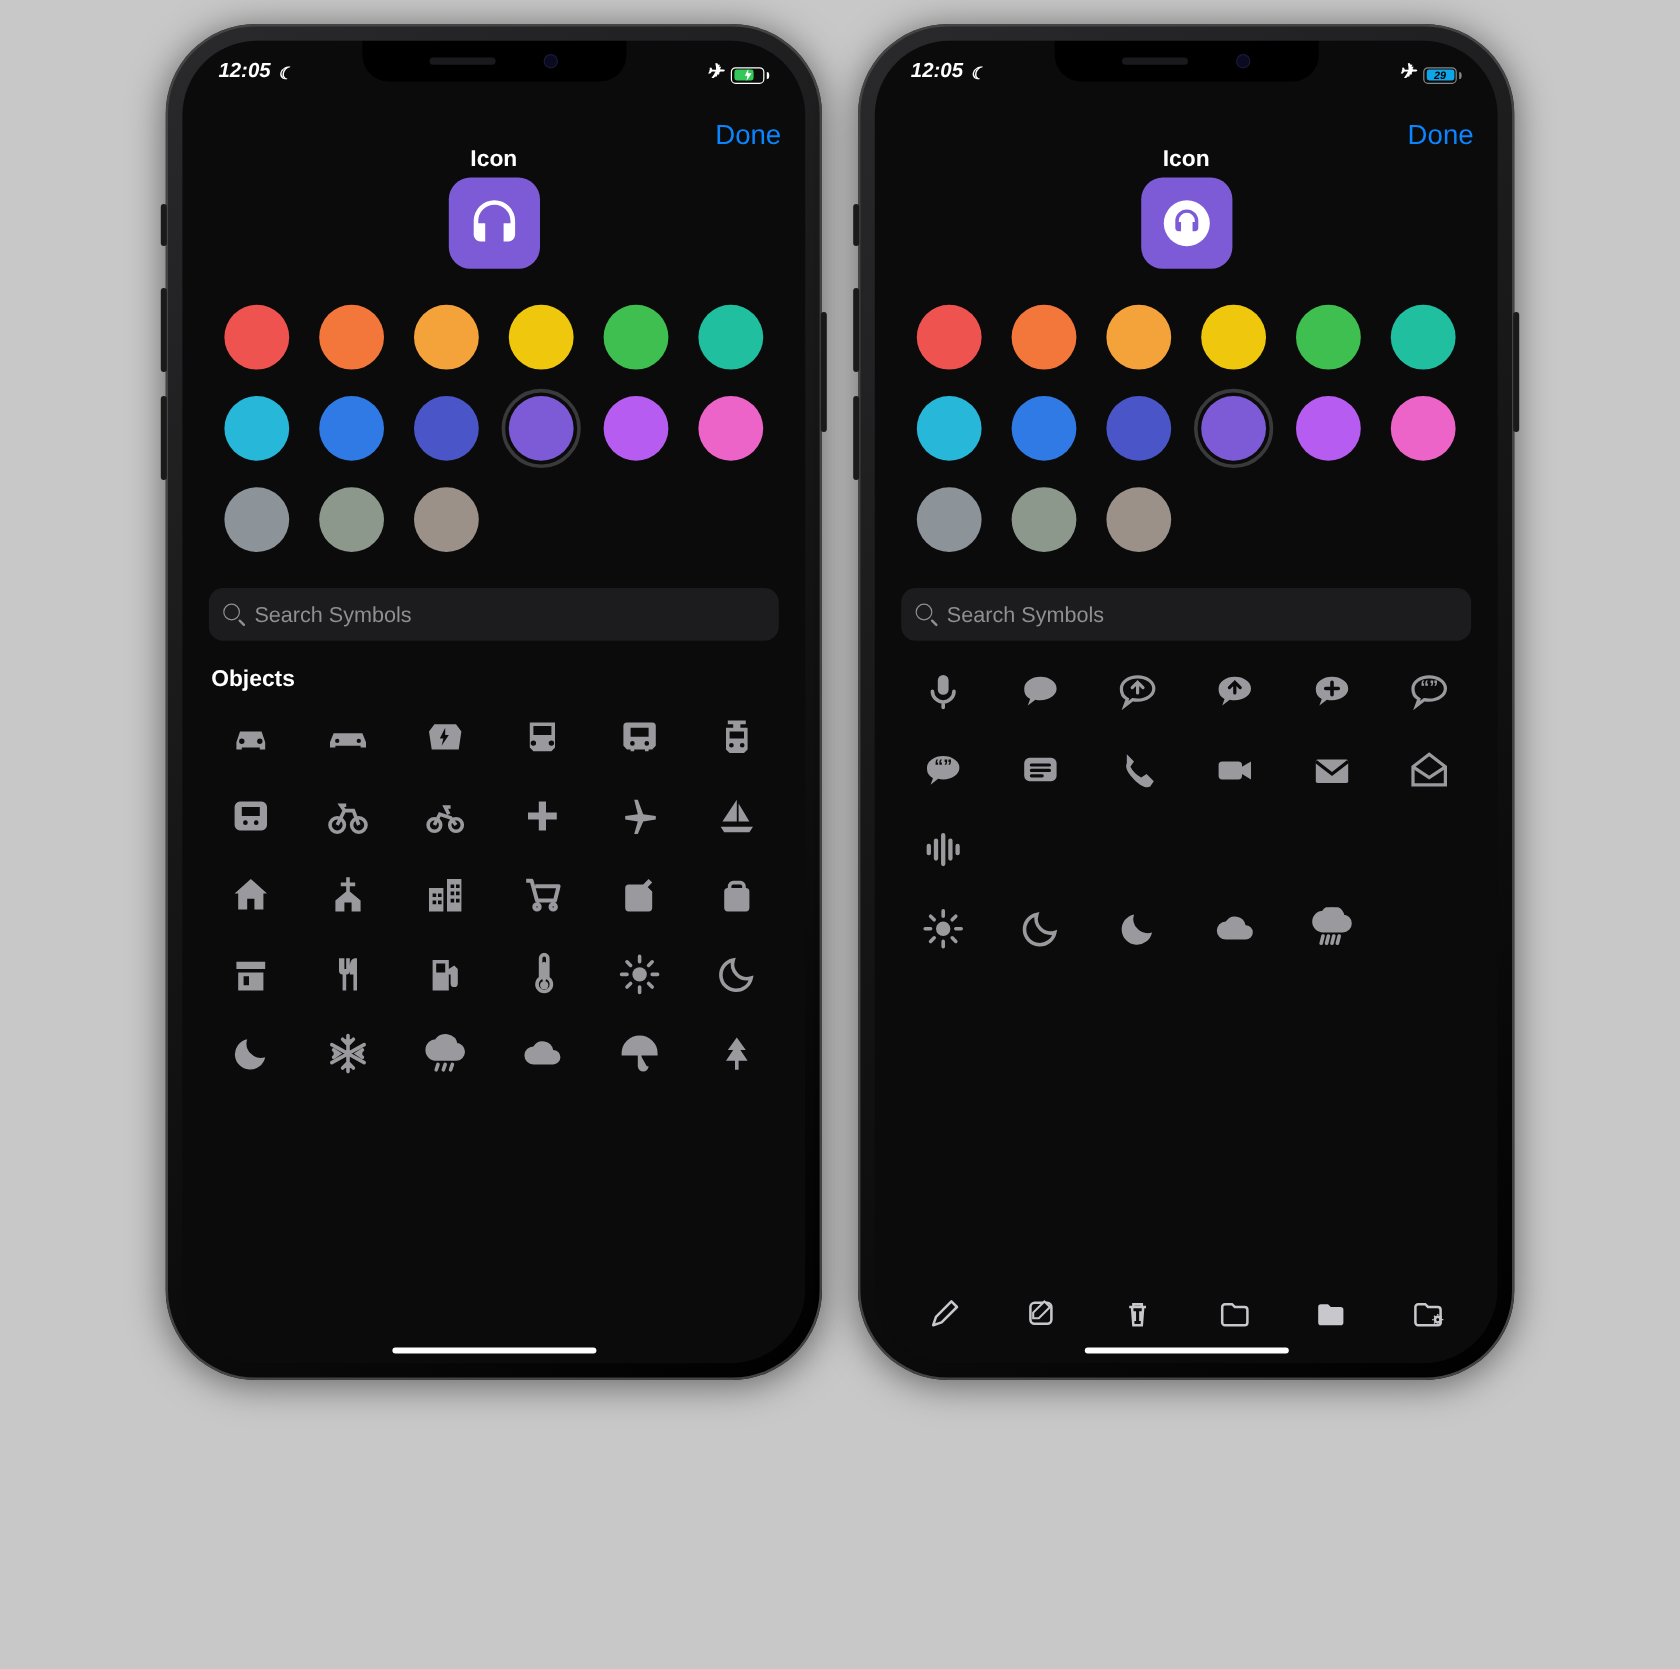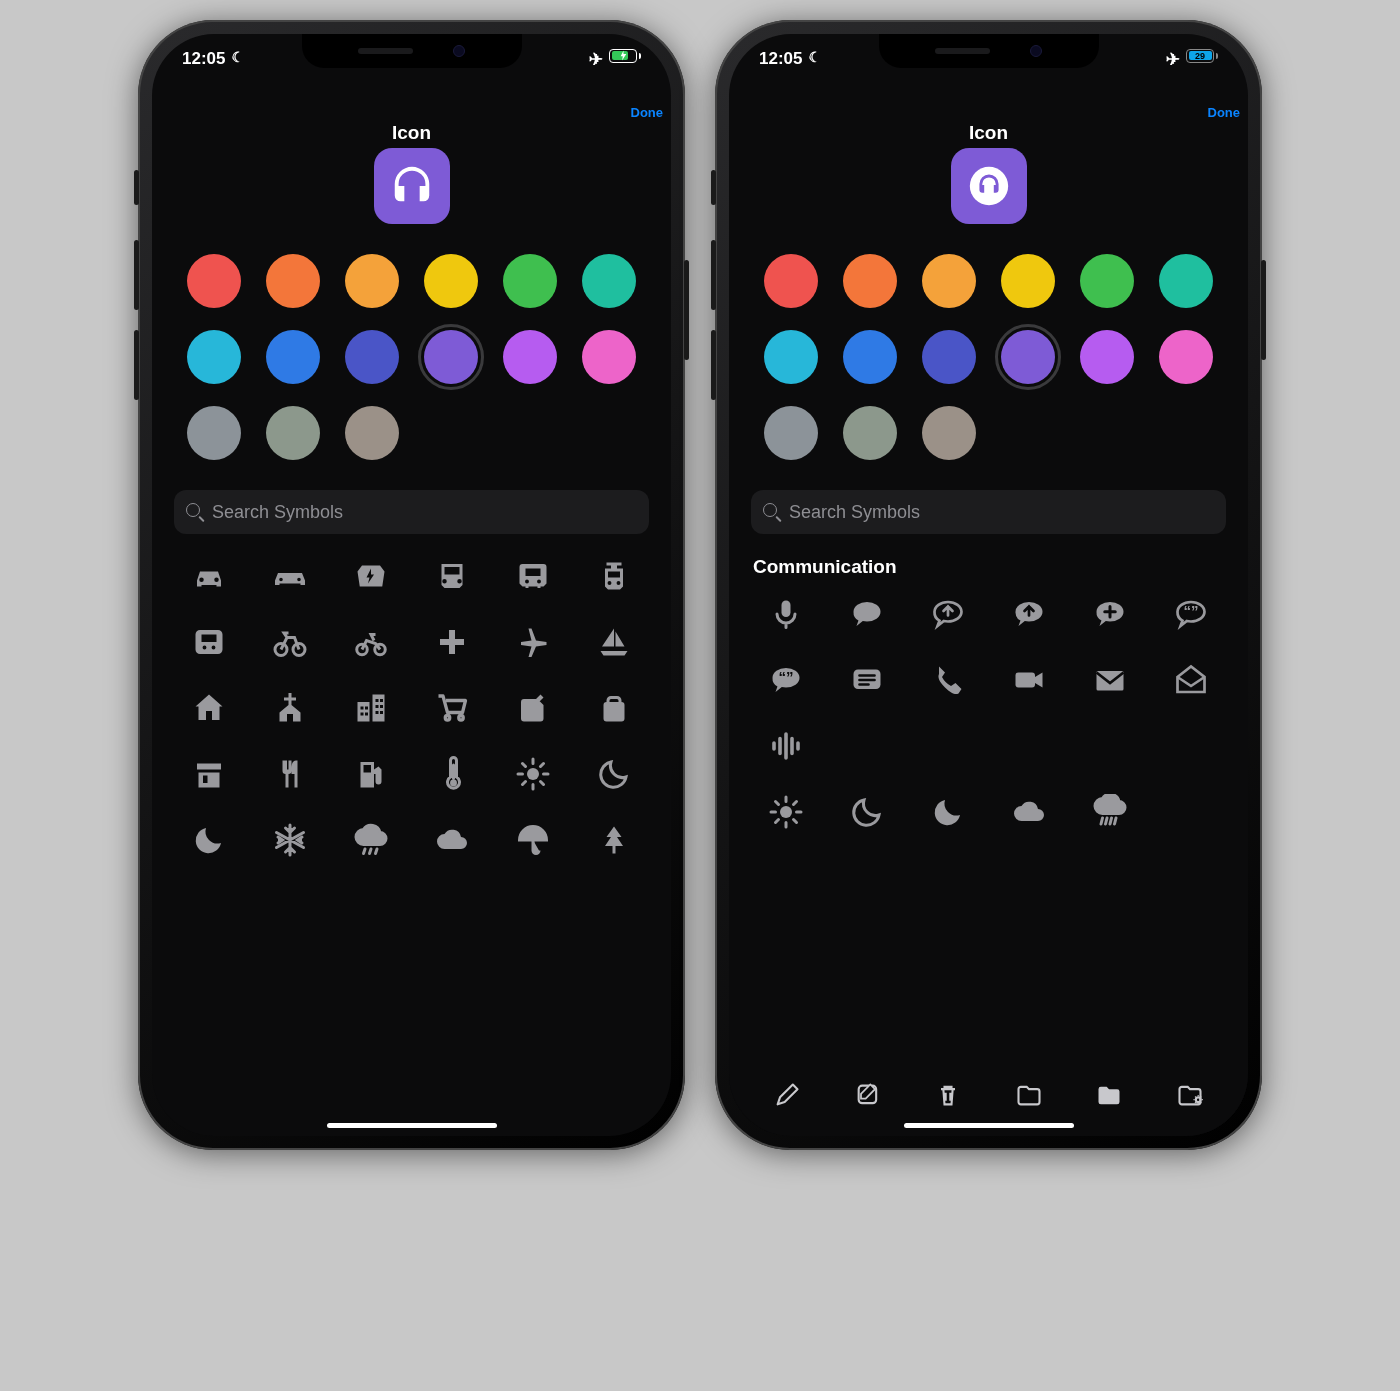--- a/index.html
+++ b/index.html
@@ -9,24 +9,24 @@
   .side-btn{position:absolute;background:#1a1a1a;border-radius:3px;}
   .sb-l1{left:-4px;top:150px;width:5px;height:35px;}
   .sb-l2{left:-4px;top:220px;width:5px;height:70px;}
   .sb-l3{left:-4px;top:310px;width:5px;height:70px;}
   .sb-r1{right:-4px;top:240px;width:5px;height:100px;}
   .screen{width:100%;height:100%;background:var(--screen);border-radius:62px;overflow:hidden;position:relative;color:var(--ink);}
   .notch{position:absolute;top:0;left:50%;transform:translateX(-50%);width:220px;height:34px;background:#000;border-radius:0 0 22px 22px;z-index:10;display:flex;align-items:center;justify-content:center;gap:40px;}
   .speaker{width:55px;height:6px;background:#1a1a1c;border-radius:3px;}
   .cam{width:12px;height:12px;background:#0a0a20;border:1px solid #1a1a3a;border-radius:50%;}
   .status-bar{height:50px;display:flex;justify-content:space-between;align-items:center;padding:0 30px;font-size:17px;font-weight:600;}
-  .status-left,.status-right{display:flex;align-items:flex-start;gap:6px;}
+  .status-left,.status-right{display:flex;align-items:flex-end;gap:6px;font-style:italic;}
   .nav{height:56px;position:relative;display:flex;align-items:center;justify-content:center;}
   .nav-title{font-size:19px;font-weight:600;margin-top:41px;}
-  .nav-done{position:absolute;right:8px;color:var(--accent);font-size:13px;font-weight:700;}
+  .nav-done{position:absolute;right:20px;color:var(--accent);font-size:23px;font-weight:400;}
   .content{padding:0 22px 10px;position:absolute;top:106px;bottom:0;left:0;right:0;overflow:hidden;}
   .content-b{top:106px;bottom:65px;}
   .preview{display:flex;justify-content:center;margin:8px 0 30px;}
   .preview-tile{width:76px;height:76px;border-radius:18px;display:flex;align-items:center;justify-content:center;}
   .preview-tile svg{width:46px;height:46px;display:block;}
   .swatches{display:grid;grid-template-columns:repeat(6,1fr);gap:22px 12px;padding:0 6px;margin-bottom:30px;}
   .swatch{width:54px;height:54px;border-radius:50%;justify-self:center;position:relative;}
   .swatch.selected::after{content:"";position:absolute;inset:-6px;border:3px solid #3a3a3c;border-radius:50%;}
   .search{background:var(--field);border-radius:12px;height:44px;display:flex;align-items:center;gap:8px;padding:0 12px;color:var(--muted);font-size:18px;margin-bottom:22px;}
   .section-h{font-size:19px;font-weight:700;margin:0 0 16px 2px;}
@@ -113,20 +113,21 @@
           <div class="swatch" style="background: rgb(155, 145, 136);"></div>
         </div>
 
       <div class="search">
         <span class="mag"></span>
         <span>Search Symbols</span>
       </div>
 
       <div id="sections-a">
           <div class="section">
+            <div class="section-h">Objects</div>
             <div class="icon-grid">
               <div class="icon-cell">
                 <svg viewBox="0 0 24 24">
                   <path d="M4 15l2-6h12l2 6v4h-3v-1H7v1H4zM7 16a1.5 1.5 0 100-3 1.5 1.5 0 000 3zm10 0a1.5 1.5 0 100-3 1.5 1.5 0 000 3z"></path>
                 </svg>
               </div>
               <div class="icon-cell">
                 <svg viewBox="0 0 24 24">
                   <path d="M2 15l2-5h16l2 5v3h-3v-1H5v1H2zM6 15.5a1.2 1.2 0 100-2.4 1.2 1.2 0 000 2.4zm12 0a1.2 1.2 0 100-2.4 1.2 1.2 0 000 2.4z"></path>
                 </svg>
@@ -352,21 +353,20 @@
           <div class="swatch" style="background: rgb(155, 145, 136);"></div>
         </div>
 
       <div class="search">
         <span class="mag"></span>
         <span>Search Symbols</span>
       </div>
 
       <div id="sections-b">
           <div class="section">
-            <div class="section-h">Communication</div>
             <div class="icon-grid">
               <div class="icon-cell">
                 <svg viewBox="0 0 24 24">
                   <rect x="9" y="3" width="6" height="11" rx="3"></rect>
                   <path d="M6 12a6 6 0 0012 0M12 18v3" fill="none" stroke="#9a9a9e" stroke-width="2" stroke-linecap="round"></path>
                 </svg>
               </div>
               <div class="icon-cell">
                 <svg viewBox="0 0 24 24">
                   <path d="M12 4a9 6.5 0 019 6.5 9 6.5 0 01-9 6.5c-1 0-2-.1-2.8-.3L5 20l1.3-3.6A6.3 6.3 0 013 10.5 9 6.5 0 0112 4z"></path>

